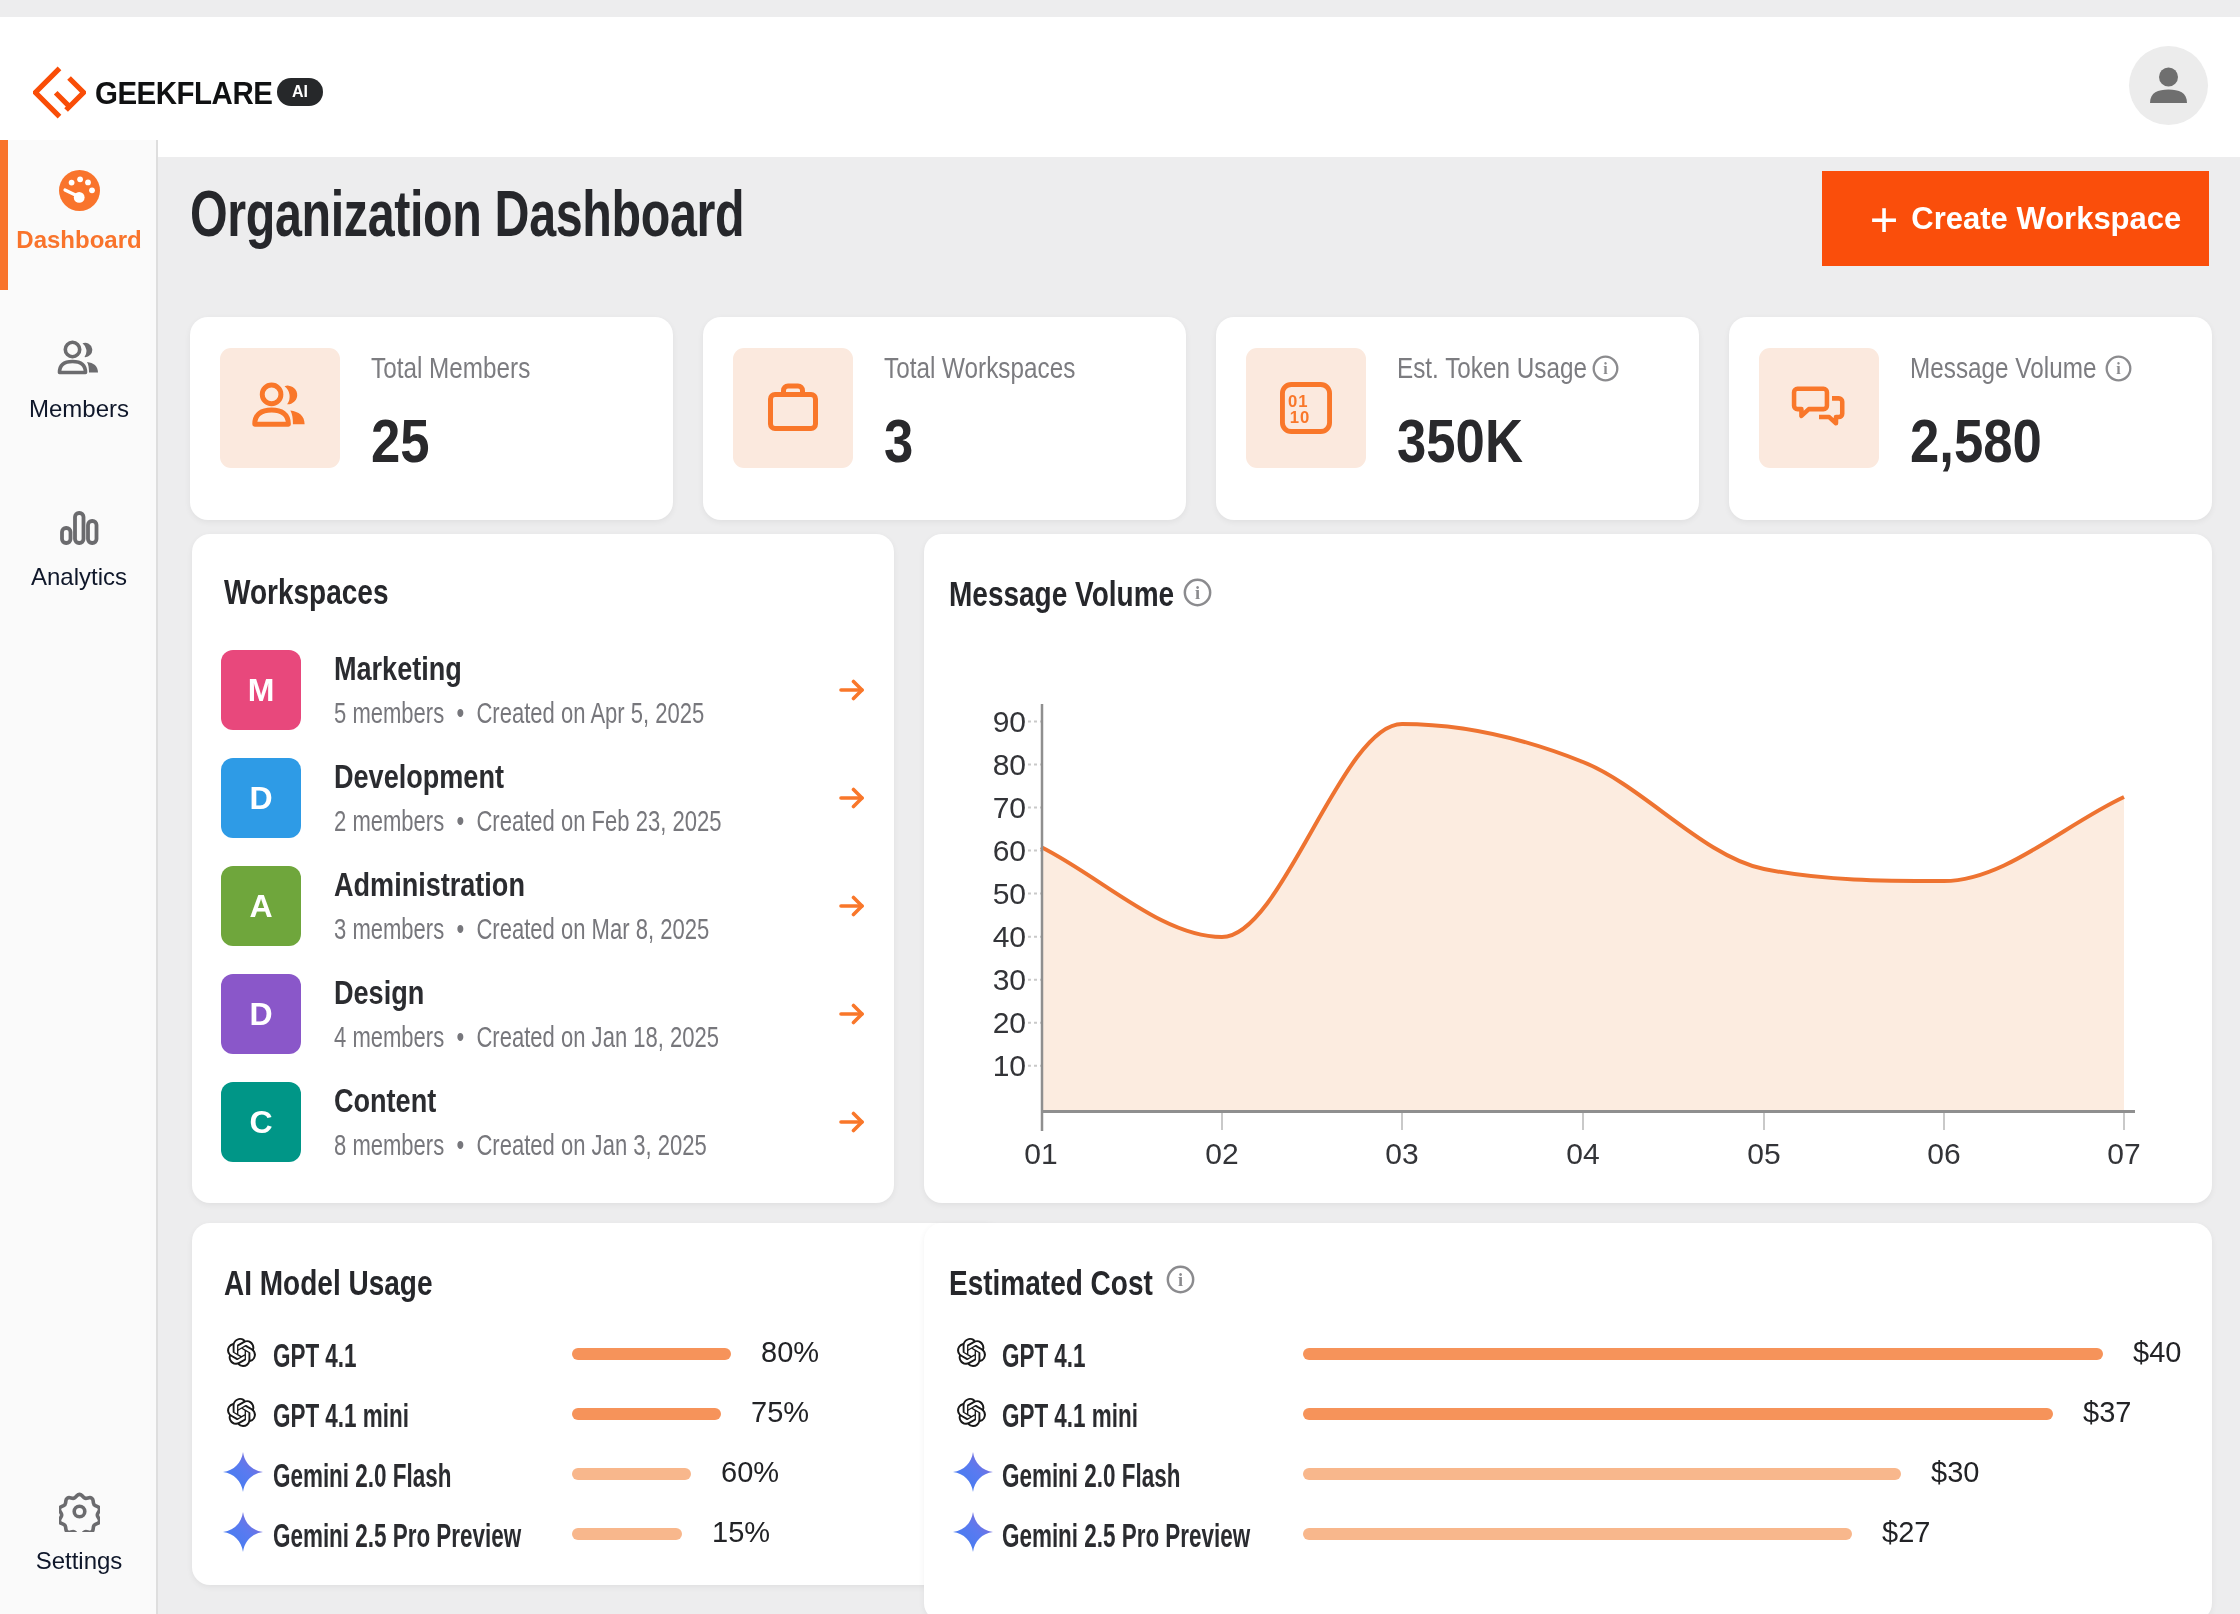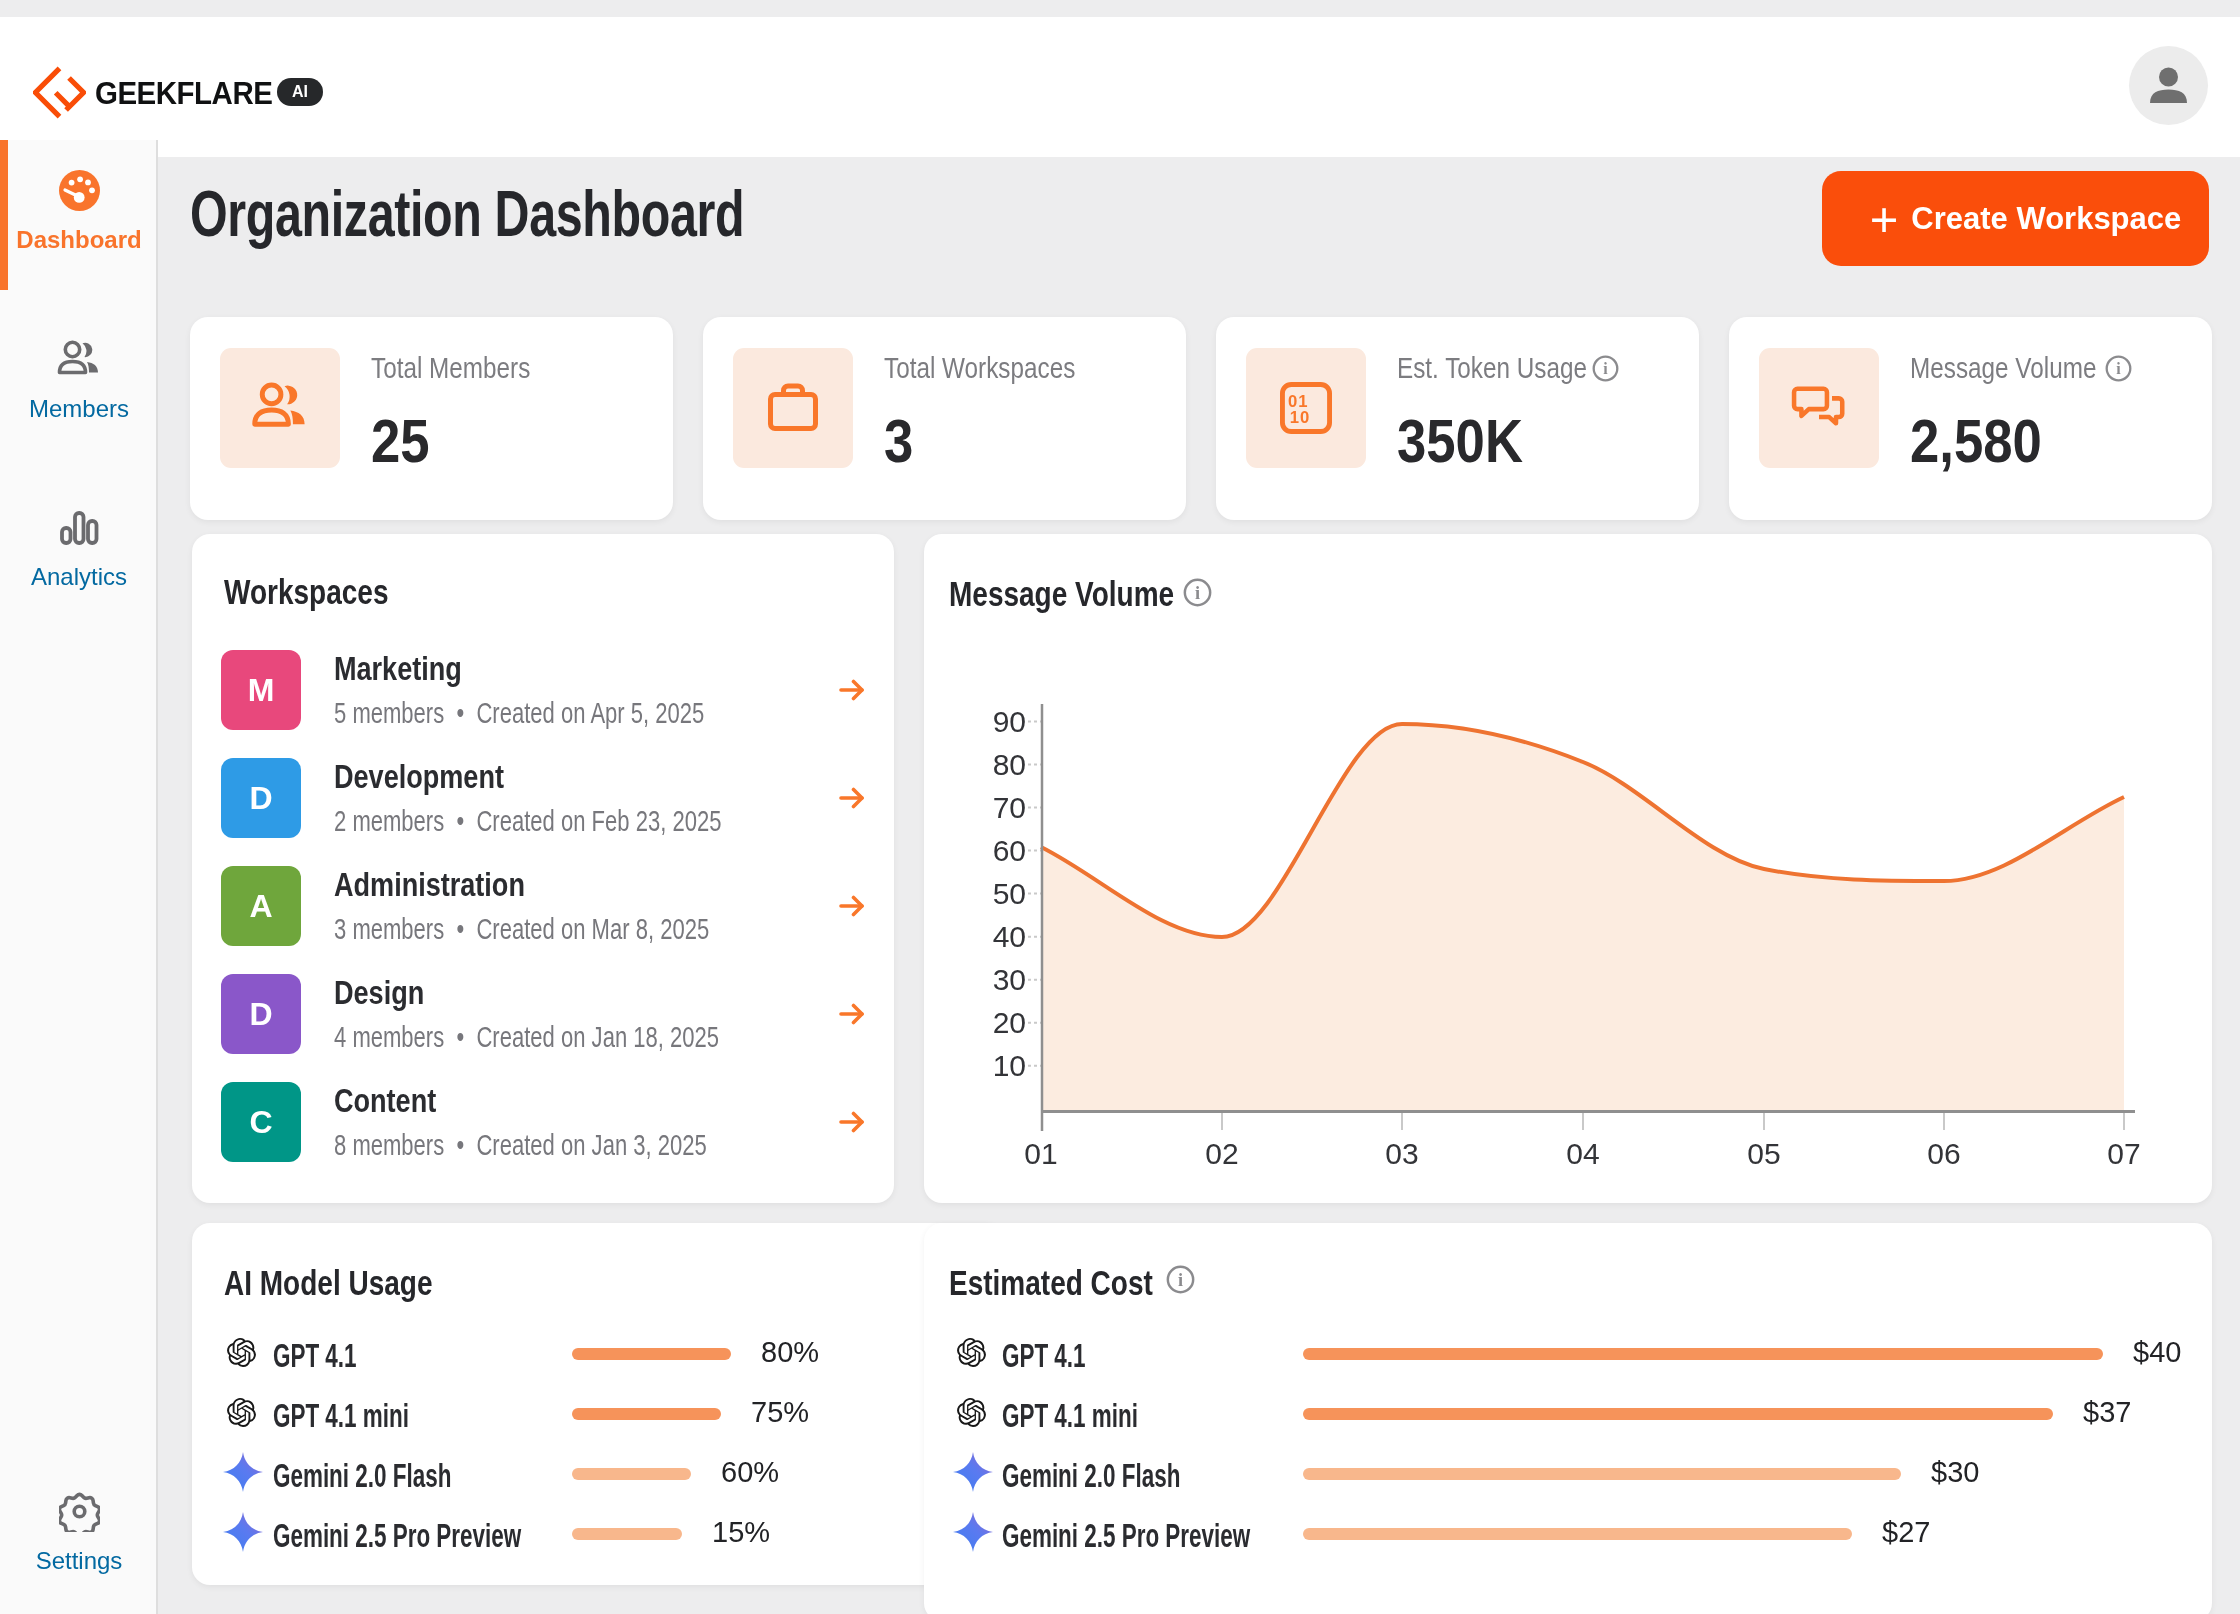--- a/index.html
+++ b/index.html
@@ -7,27 +7,27 @@
 #page { position:relative; width:2240px; height:1614px; }
 
 #header { position:absolute; left:0; top:17px; width:2240px; height:140px; background:#ffffff; }
 #logo { position:absolute; left:33px; top:49px; }
 #logotext { position:absolute; left:95px; top:52px; font-size:31px; font-weight:700; letter-spacing:-0.5px; color:#101112; line-height:50px; transform:scaleX(0.95); transform-origin:left center; }
 #aipill { position:absolute; left:277px; top:61px; width:46px; height:28px; background:#26282a; border-radius:14px; color:#fff; font-size:16px; font-weight:700; text-align:center; line-height:28px; }
 #avatar { position:absolute; left:2129px; top:29px; width:79px; height:79px; border-radius:50%; background:#ececec; }
 
 #sidebar { position:absolute; left:0; top:140px; width:158px; height:1474px; background:#fafafa; border-right:2px solid #dedede; }
 .navitem { position:absolute; left:0; width:158px; text-align:center; }
-.navitem .nlabel { display:block; font-size:24px; color:#0369a1; margin-top:15px; }
+.navitem .nlabel { display:block; font-size:24px; color:#0f172a; margin-top:15px; }
 .navitem.active .nlabel { color:#f9742c; font-weight:700; }
 #activebar { position:absolute; left:0; top:0px; width:8px; height:150px; background:#f9742c; }
 
 #main { position:absolute; left:160px; top:140px; width:2080px; height:1474px; }
 h1 { position:absolute; left:30px; top:36px; font-size:65px; font-weight:700; color:#26272b; letter-spacing:-0.5px; transform:scaleX(0.745); transform-origin:left top; white-space:nowrap; }
-#createbtn { position:absolute; left:1662px; top:31px; width:387px; height:95px; background:#fa4e0b; border-radius:19px; color:#ffffff; font-size:31px; font-weight:700; text-align:center; line-height:95px; padding-left:20px; box-sizing:border-box; }
+#createbtn { position:absolute; left:1662px; top:31px; width:387px; height:95px; background:#fa4e0b; border-radius:0; color:#ffffff; font-size:31px; font-weight:700; text-align:center; line-height:95px; padding-left:20px; box-sizing:border-box; }
 #createbtn .plus { font-size:49px; font-weight:400; vertical-align:-7px; margin-right:13px; }
 .card { position:absolute; background:#ffffff; border-radius:18px; box-shadow:0 2px 6px rgba(0,0,0,0.06); }
 
 .stat { top:177px; width:483px; height:203px; }
 .statbox { position:absolute; left:30px; top:31px; width:120px; height:120px; border-radius:11px; background:#fbe9de; }
 .statbox svg { position:absolute; left:50%; top:50%; transform:translate(-50%,-50%); }
 .statlabel { position:absolute; left:181px; top:34px; font-size:30px; color:#7c7c80; white-space:nowrap; transform:scaleX(0.81); transform-origin:left top; }
 .stat .info { position:absolute; left:376px; top:38px; }
 .statval { position:absolute; left:181px; top:88px; font-size:62px; font-weight:700; color:#29292c; transform:scaleX(0.85); transform-origin:left top; }
 .info { display:inline-block; vertical-align:-5px; }

